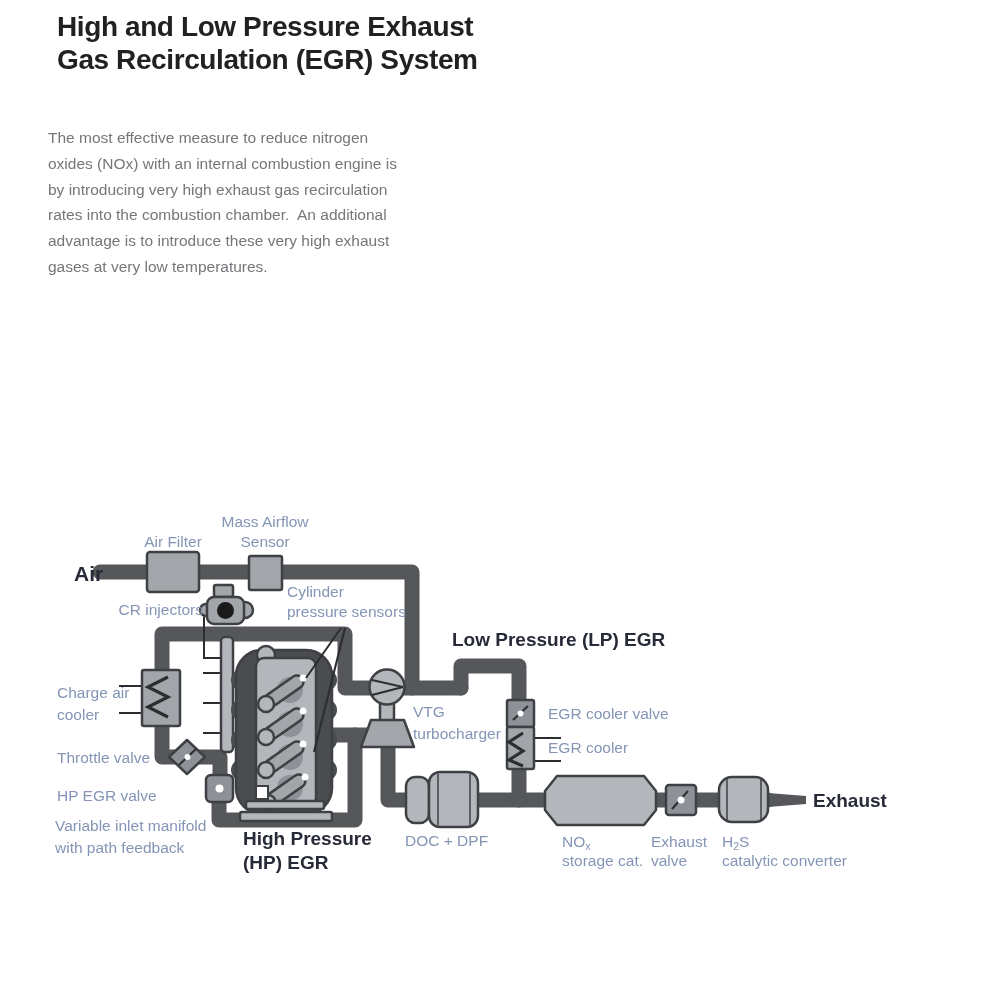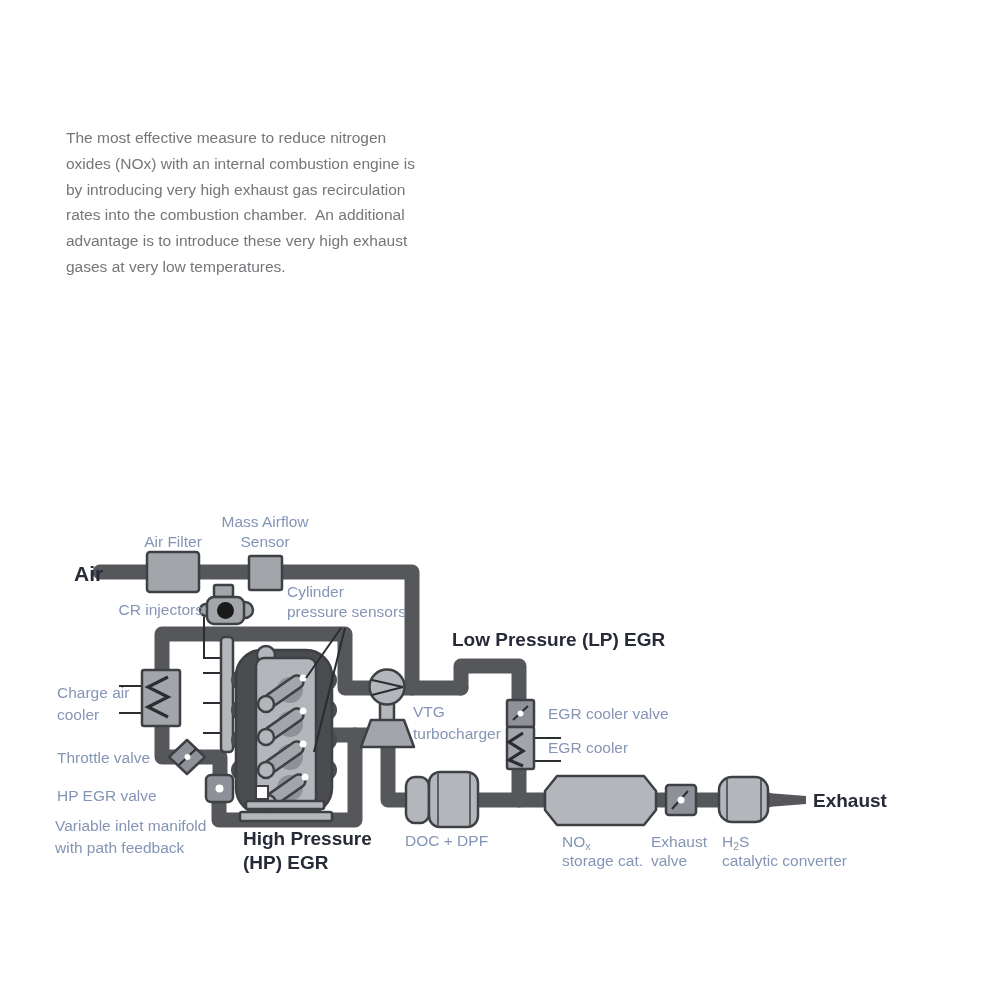--- a/index.html
+++ b/index.html
@@ -2,41 +2,45 @@
 <html style="--pipe: #55575a; --outline: #3e4043; --component_light: #b3b7bc; --component_mid: #a2a6ab; --component_dark: #8e9298; --engine_dark: #4a4c4f; --ink: #2b2d30; --diagram_label: #8495b5; --flow_label: #272b37; --body_text: #75767a; --title_text: #232021; --background: #ffffff;"><head>
 <meta charset="utf-8">
 <style>
   html,body{margin:0;padding:0;background:#fff;}
   .page{position:relative;width:1000px;height:1000px;background:var(--background,#fff);overflow:hidden;
         font-family:"Liberation Sans",sans-serif;}
   .title{position:absolute;top:-9px;left:57px;font-size:28px;font-weight:bold;line-height:33px;
          color:var(--title_text);letter-spacing:-0.4px;}
   .col{position:absolute;top:77px;font-size:15.5px;line-height:25.8px;color:var(--body_text);
        white-space:pre-wrap;}
-  .col-left{left:66px;width:365px;margin-top:48px;}
+  .col-left{left:48px;width:365px;margin-top:48px;}
   .col-right{left:485px;width:432px;}
   svg.diagram{position:absolute;left:0;top:0;}
   .pipe{fill:none;stroke:var(--pipe);stroke-width:15;stroke-linejoin:round;stroke-linecap:round;}
   .tline{fill:none;stroke:var(--ink);stroke-width:2;}
   .zig{fill:none;stroke:var(--ink);stroke-width:3.2;stroke-linejoin:miter;}
   .comp{fill:var(--component_mid);stroke:var(--outline);stroke-width:2.5;}
   .compL{fill:var(--component_light);stroke:var(--outline);stroke-width:2.5;}
   .compD{fill:var(--component_dark);stroke:var(--outline);stroke-width:2.5;}
   .engdark{fill:var(--engine_dark);}
   .engdark-o{fill:var(--engine_dark);stroke:var(--outline);stroke-width:2.5;}
   .dot{fill:#ffffff;}
   .dl{fill:var(--diagram_label);font-size:15.5px;font-family:"Liberation Sans",sans-serif;}
   .dlb{fill:var(--flow_label);font-size:19px;font-weight:bold;font-family:"Liberation Sans",sans-serif;}
   .sub{font-size:10.5px;}
 </style>
 </head>
 <body>
 
 <div class="page">
 
+  <h1 class="title">
+    <div>High and Low Pressure Exhaust</div>
+    <div>Gas Recirculation (EGR) System</div>
+  </h1>
 
   <p class="col col-left">The most effective measure to reduce nitrogen oxides (NOx) with an internal combustion engine is by introducing very high exhaust gas recirculation rates into the combustion chamber.  An additional advantage is to introduce these very high exhaust gases at very low temperatures.</p>
 
   <svg class="diagram" width="1000" height="1000" viewBox="0 0 1000 1000">
 
     <g>
 
       <path class="pipe" d="M461 688 H345 V634 H162 V757 H220 V780"></path>
 
       <path class="pipe" d="M100 572 H412 V688"></path>

